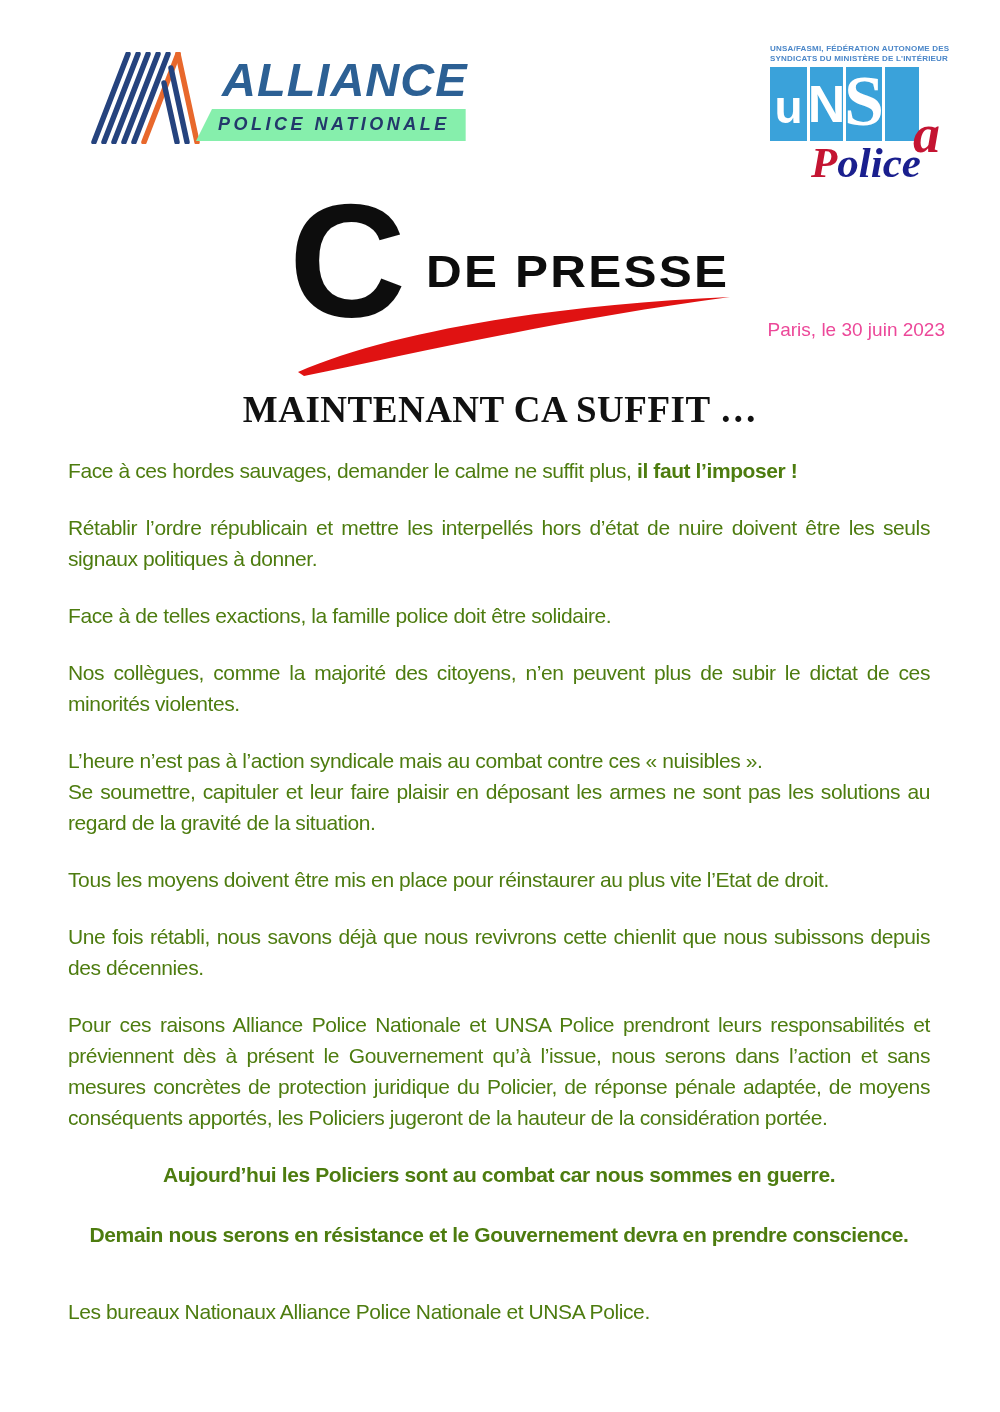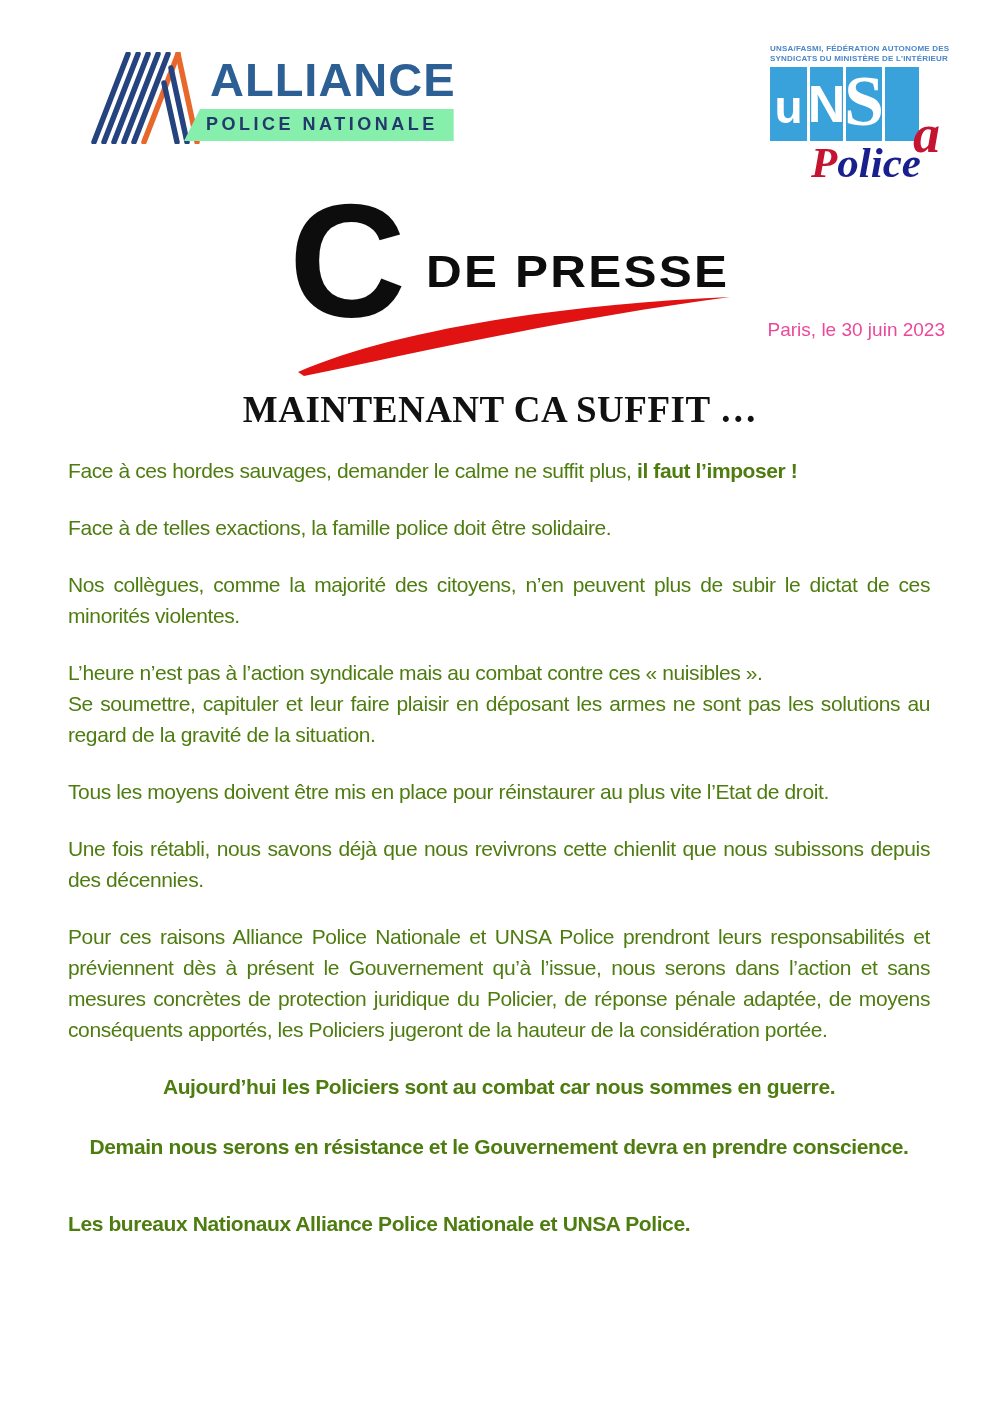--- a/index.html
+++ b/index.html
@@ -4,21 +4,21 @@
 <style>
   html,body{margin:0;padding:0;background:#e9e9e9;}
   .page{
     position:relative;width:1000px;height:1412px;margin:0 auto;background:#ffffff;
     font-family:"Liberation Sans",sans-serif;color:#1b1b1b;overflow:hidden;
   }
 
   
   .alliance{position:absolute;left:90px;top:52px;display:flex;align-items:flex-start;}
   .alliance svg{display:block;}
-  .alliance-txt{margin-left:8px;}
+  .alliance-txt{margin-left:20px;font-style:italic;}
   .alliance-name{
     font-size:47px;font-weight:600;color:#2c6094;letter-spacing:1px;line-height:1;
     margin-top:4px;
   }
   .alliance-banner{
     display:inline-block;margin-left:-26px;margin-top:6px;background:#86efac;color:#23386b;
     font-weight:bold;font-size:18px;letter-spacing:3.5px;padding:5px 16px 6px 22px;
     clip-path:polygon(16px 0,100% 0,100% 100%,0 100%);
   }
 
@@ -69,21 +69,21 @@
   
   .body-text{position:absolute;left:68px;top:455px;width:862px;}
   .body-text p{
     margin:0 0 26px 0;font-size:21px;line-height:31px;letter-spacing:-0.4px;
     text-align:justify;color:#4d7c0f;
   }
   .body-text p .line{display:block;}
   .b{font-weight:bold;}
   .p-last{margin-bottom:16px;}
   .emph{text-align:center !important;font-weight:bold;margin-bottom:29px !important;}
-  .signature{margin-top:46px !important;text-align:left;font-weight:bold;}
+  .signature{margin-top:46px !important;text-align:left;}
 </style>
 </head>
 <body>
 
 <div class="page">
 
   <div class="alliance">
     <svg width="112" height="92" viewBox="0 0 112 92">
       <g stroke-linecap="round" fill="none">
         <line x1="4" y1="90" x2="38" y2="2" stroke="#25437e" stroke-width="5.5"></line>
@@ -132,20 +132,21 @@
     <path d="M18,82 C110,42 270,15 450,7 C290,28 140,62 24,86 Z" fill="#e01212"></path>
   </svg>
 
   <div class="dateline">Paris, le 30 juin 2023</div>
 
   <div class="doc-title">MAINTENANT CA SUFFIT …</div>
 
   <div class="body-text">
     <p><span>Face à ces hordes sauvages, demander le calme ne suffit plus, </span><span class="b">il faut l’imposer !</span></p>
 
+    <p>Rétablir l’ordre républicain et mettre les interpellés hors d’état de nuire doivent être les seuls signaux politiques à donner.</p>
 
     <p>Face à de telles exactions, la famille police doit être solidaire.</p>
 
     <p>Nos collègues, comme la majorité des citoyens, n’en peuvent plus de subir le dictat de ces minorités violentes.</p>
 
     <p>
         <span class="line">L’heure n’est pas à l’action syndicale mais au combat contre ces « nuisibles ».</span>
         <span class="line">Se soumettre, capituler et leur faire plaisir en déposant les armes ne sont pas les solutions au regard de la gravité de la situation.</span>
       </p>
 

